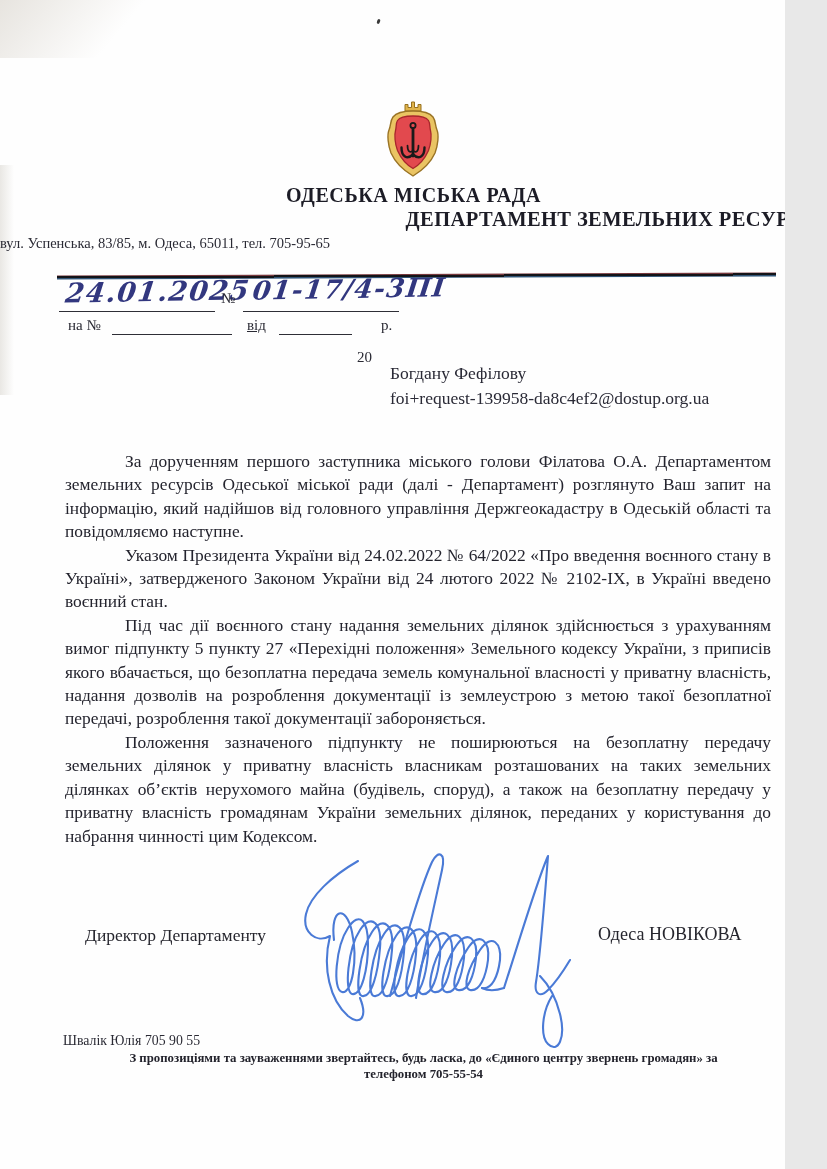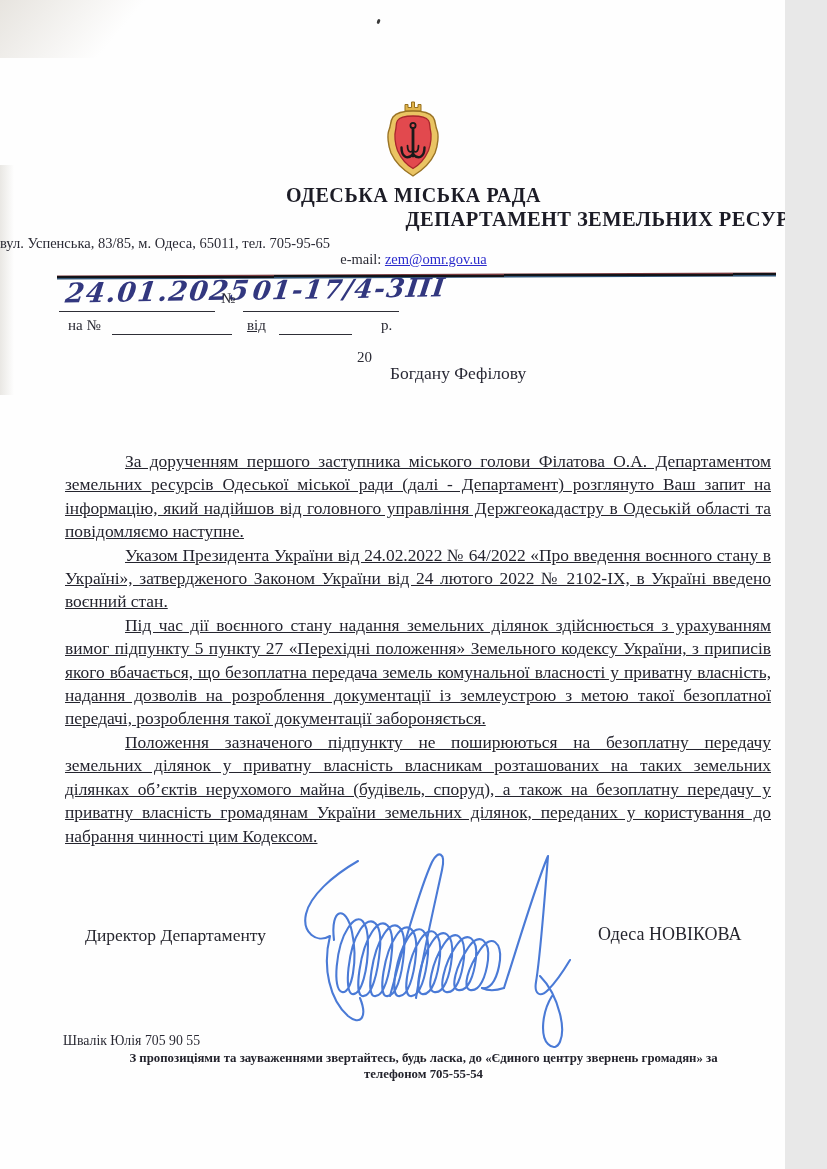--- a/index.html
+++ b/index.html
@@ -44,21 +44,21 @@
   .lbl-nano{left:68px;}
   .ul3{left:112px;top:334px;width:120px;border-bottom-width:1.3px;}
   .lbl-vid{left:247px;text-decoration:underline;}
   .ul4{left:279px;top:334px;width:73px;border-bottom-width:1.3px;}
   .lbl-20{left:357px;margin-top:32px;}
   .lbl-r{left:381px;}
   
   .recipient{position:absolute;left:390px;top:361px;font-size:17.5px;line-height:25px;color:#2a2a36;}
   
   .body-text{position:absolute;left:65px;top:450px;width:706px;
-    font-size:17.4px;line-height:23.4px;text-align:justify;color:#24242e;text-decoration:underline;}
+    font-size:17.4px;line-height:23.4px;text-align:justify;color:#24242e;}
   .body-text p{margin:0;text-indent:60px;}
   
   .sig-title{position:absolute;left:85px;top:925px;font-size:17.5px;color:#26262e;}
   .sig-name{position:absolute;left:598px;top:924px;font-size:18px;color:#26262e;}
   .signature-svg{position:absolute;left:272px;top:848px;width:340px;height:212px;}
   
   .footer-note{position:absolute;left:0;top:1051px;width:827px;text-align:center;
     font-size:12.8px;font-weight:bold;line-height:15.5px;color:#23232c;margin-left:10px;}
   .executor{position:absolute;left:63px;top:1033px;font-size:13.8px;color:#2a2a34;}
 </style>
@@ -79,41 +79,39 @@
       <circle cx="32" cy="25.5" r="2.6" stroke-width="1.8"></circle>
       <line x1="32" y1="28.5" x2="32" y2="56" stroke-width="2.8"></line>
       <path d="M20.5 47.5 C20.5 56.5 26 60 32 54.5 C38 60 43.5 56.5 43.5 47.5" stroke-width="2.4"></path>
       <path d="M26.5 45.5 C26.5 51.5 29 53.5 32 50.5 C35 53.5 37.5 51.5 37.5 45.5" stroke-width="1.7"></path>
     </g>
   </svg>
 
   <div class="org1">ОДЕСЬКА МІСЬКА РАДА</div>
   <div class="org2">ДЕПАРТАМЕНТ ЗЕМЕЛЬНИХ РЕСУРСІВ</div>
   <div class="addr">вул. Успенська, 83/85, м. Одеса, 65011, тел. 705-95-65</div>
-  <div class="email-line"><span>e-mail:</span>
-    <a href="#">zem@omr.gov.ua</a>
-  </div>
 
   <div class="rule"></div>
 
   <div class="hand hand-date">24.01.2025</div>
   <div class="no-label">№</div>
   <div class="hand hand-num">01-17/4-3ПІ</div>
   <div class="uline ul1"></div>
   <div class="uline ul2"></div>
 
   <div class="ref2 lbl-nano">на №</div>
   <div class="uline ul3"></div>
   <div class="ref2 lbl-vid">від</div>
   <div class="uline ul4"></div>
   <div class="ref2 lbl-20">20</div>
   <div class="ref2 lbl-r">р.</div>
 
   <div class="recipient">
     <div>Богдану Фефілову</div>
+    <div>foi+request-139958-da8c4ef2@dostup.org.ua</div>
   </div>
 
   <div class="body-text">
     <p>За дорученням першого заступника міського голови Філатова О.А. Департаментом земельних ресурсів Одеської міської ради (далі - Департамент) розглянуто Ваш запит на інформацію, який надійшов від головного управління Держгеокадастру в Одеській області та повідомляємо наступне.</p>
     <p>Указом Президента України від 24.02.2022 № 64/2022 «Про введення воєнного стану в Україні», затвердженого Законом України від 24 лютого 2022 № 2102-IX, в Україні введено воєнний стан.</p>
     <p>Під час дії воєнного стану надання земельних ділянок здійснюється з урахуванням вимог підпункту 5 пункту 27 «Перехідні положення» Земельного кодексу України, з приписів якого вбачається, що безоплатна передача земель комунальної власності у приватну власність, надання дозволів на розроблення документації із землеустрою з метою такої безоплатної передачі, розроблення такої документації забороняється.</p>
     <p>Положення зазначеного підпункту не поширюються на безоплатну передачу земельних ділянок у приватну власність власникам розташованих на таких земельних ділянках об’єктів нерухомого майна (будівель, споруд), а також на безоплатну передачу у приватну власність громадянам України земельних ділянок, переданих у користування до набрання чинності цим Кодексом.</p>
   </div>
 
   <div class="sig-title">Директор Департаменту</div>

